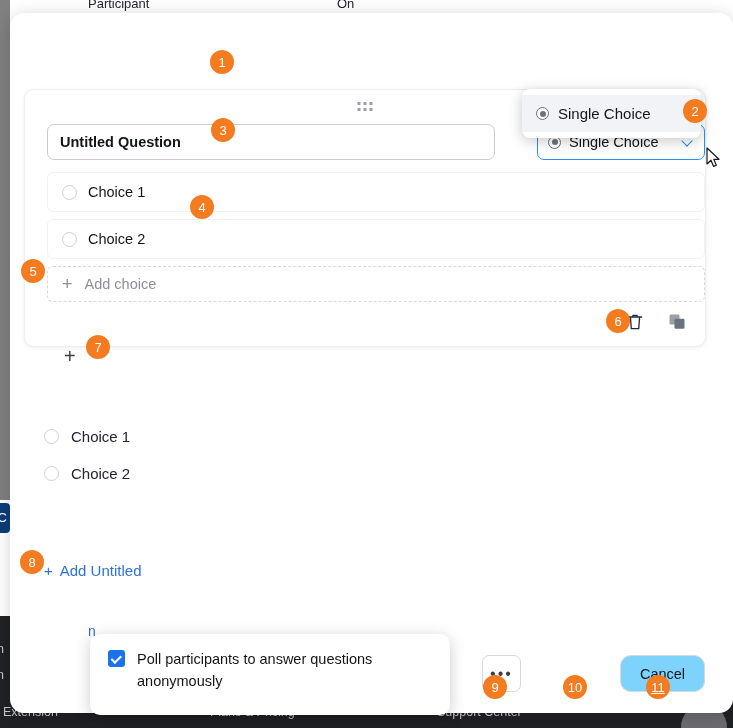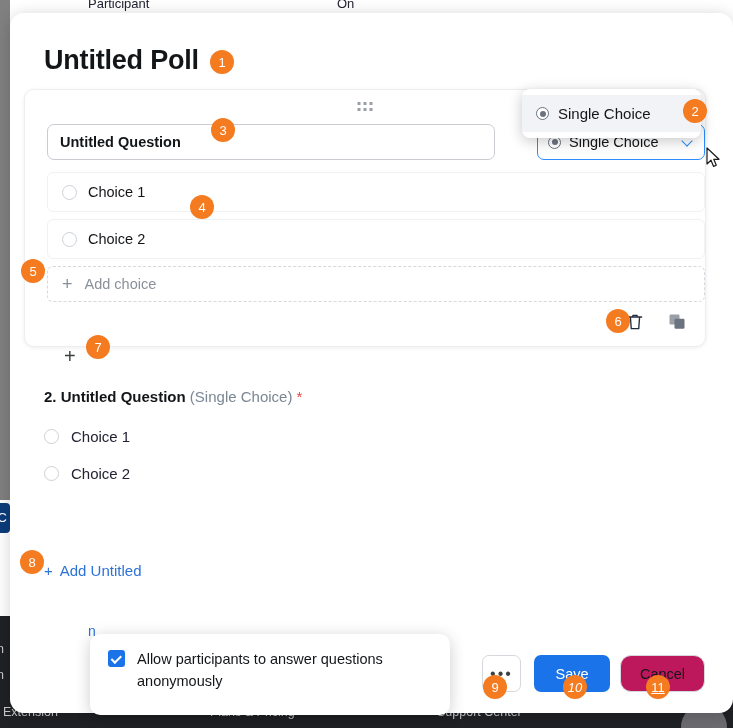--- a/index.html
+++ b/index.html
@@ -234,21 +234,21 @@
   .btn-save {
     position: absolute; left: 524px; top: 642px;
     width: 76px; height: 37px; border-radius: 7px;
     background: #1a73e8; color: #fff; border: none;
     font-size: 14.5px; cursor: pointer;
     font-family: "Liberation Sans", sans-serif;
   }
   .btn-cancel {
     position: absolute; left: 610px; top: 642px;
     width: 85px; height: 37px; border-radius: 11px;
-    background: #be185d; color: #131619; border: 1px solid #d5d8dd;
+    background: #7dd3fc; color: #131619; border: 1px solid #d5d8dd;
     font-size: 14.5px; cursor: pointer;
     font-family: "Liberation Sans", sans-serif;
   }
 
   
   .badge {
     position: absolute; width: 24px; height: 24px; border-radius: 50%;
     background: #F47B20; color: #fff;
     font-size: 13px; display: flex; align-items: center; justify-content: center;
     z-index: 60; font-family: "Liberation Sans", sans-serif;
@@ -272,21 +272,20 @@
     <div class="fitem f3">Support Center</div>
     <div class="side s1">wn</div>
     <div class="side s2">cin</div>
 
     <div class="bubble"></div>
   </div>
 </div>
 
 <div class="modal">
 
-  <div class="poll-title">Untitled Poll</div>
 
   <div class="q-card">
 
     <div class="drag-handle">
       <i></i>
         <i></i>
         <i></i>
         <i></i>
         <i></i>
         <i></i>
@@ -328,62 +327,55 @@
 
   <div class="dropdown">
     <div class="dd-item selected">
       <span class="radio-g filled"></span>
       <span>Single Choice</span>
     </div>
   </div>
 
   <div class="inline-plus">+</div>
 
-  <div class="preview-q">
-    <b>2.</b>
-    <b>Untitled Question</b>
-    <span class="type">(Single Choice)</span>
-    <span class="req">*</span>
-  </div>
 
   <div class="preview-choice p1">
     <span class="radio-empty"></span>
     <span>Choice 1</span>
   </div>
   <div class="preview-choice p2">
     <span class="radio-empty"></span>
     <span>Choice 2</span>
   </div>
 
   <div class="add-question">
     <span>+</span>
     <span>Add Untitled</span>
   </div>
 
   <div class="anon-link">n</div>
 
   <div class="anon-pop">
     <span class="cb-blue"></span>
-    <span class="anon-text">Allow participants to answer questions anonymously</span>
+    <span class="anon-text">Poll participants to answer questions anonymously</span>
   </div>
 
   <div class="btn-more">•••</div>
-  <button class="btn-save">Save</button>
   <button class="btn-cancel">Cancel</button>
 </div>
 
 <svg class="cursor" width="16" height="22" viewBox="0 0 16 22">
   <path d="M1 1 L1 17 L5 13.2 L7.6 19.4 L10.3 18.3 L7.8 12.3 L13 12.3 Z" fill="#ffffff" stroke="#1a1a1a" stroke-width="1.2" stroke-linejoin="round"></path>
 </svg>
 
 <div id="badge-layer">
     <div class="badge" style="left: 210px; top: 50px;">1</div>
     <div class="badge" style="left: 683px; top: 99px;">2</div>
     <div class="badge" style="left: 211px; top: 118px;">3</div>
     <div class="badge" style="left: 190px; top: 195px;">4</div>
     <div class="badge" style="left: 21px; top: 259px;">5</div>
     <div class="badge" style="left: 606px; top: 309px;">6</div>
     <div class="badge" style="left: 86px; top: 335px;">7</div>
     <div class="badge" style="left: 20px; top: 550px;">8</div>
     <div class="badge" style="left: 483px; top: 675px;">9</div>
-    <div class="badge" style="left: 563px; top: 675px; font-style: italic;">10</div>
+    <div class="badge" style="left: 563px; top: 675px;">10</div>
     <div class="badge" style="left: 646px; top: 675px; text-decoration: underline;">11</div>
   </div>
 
 </body></html>

